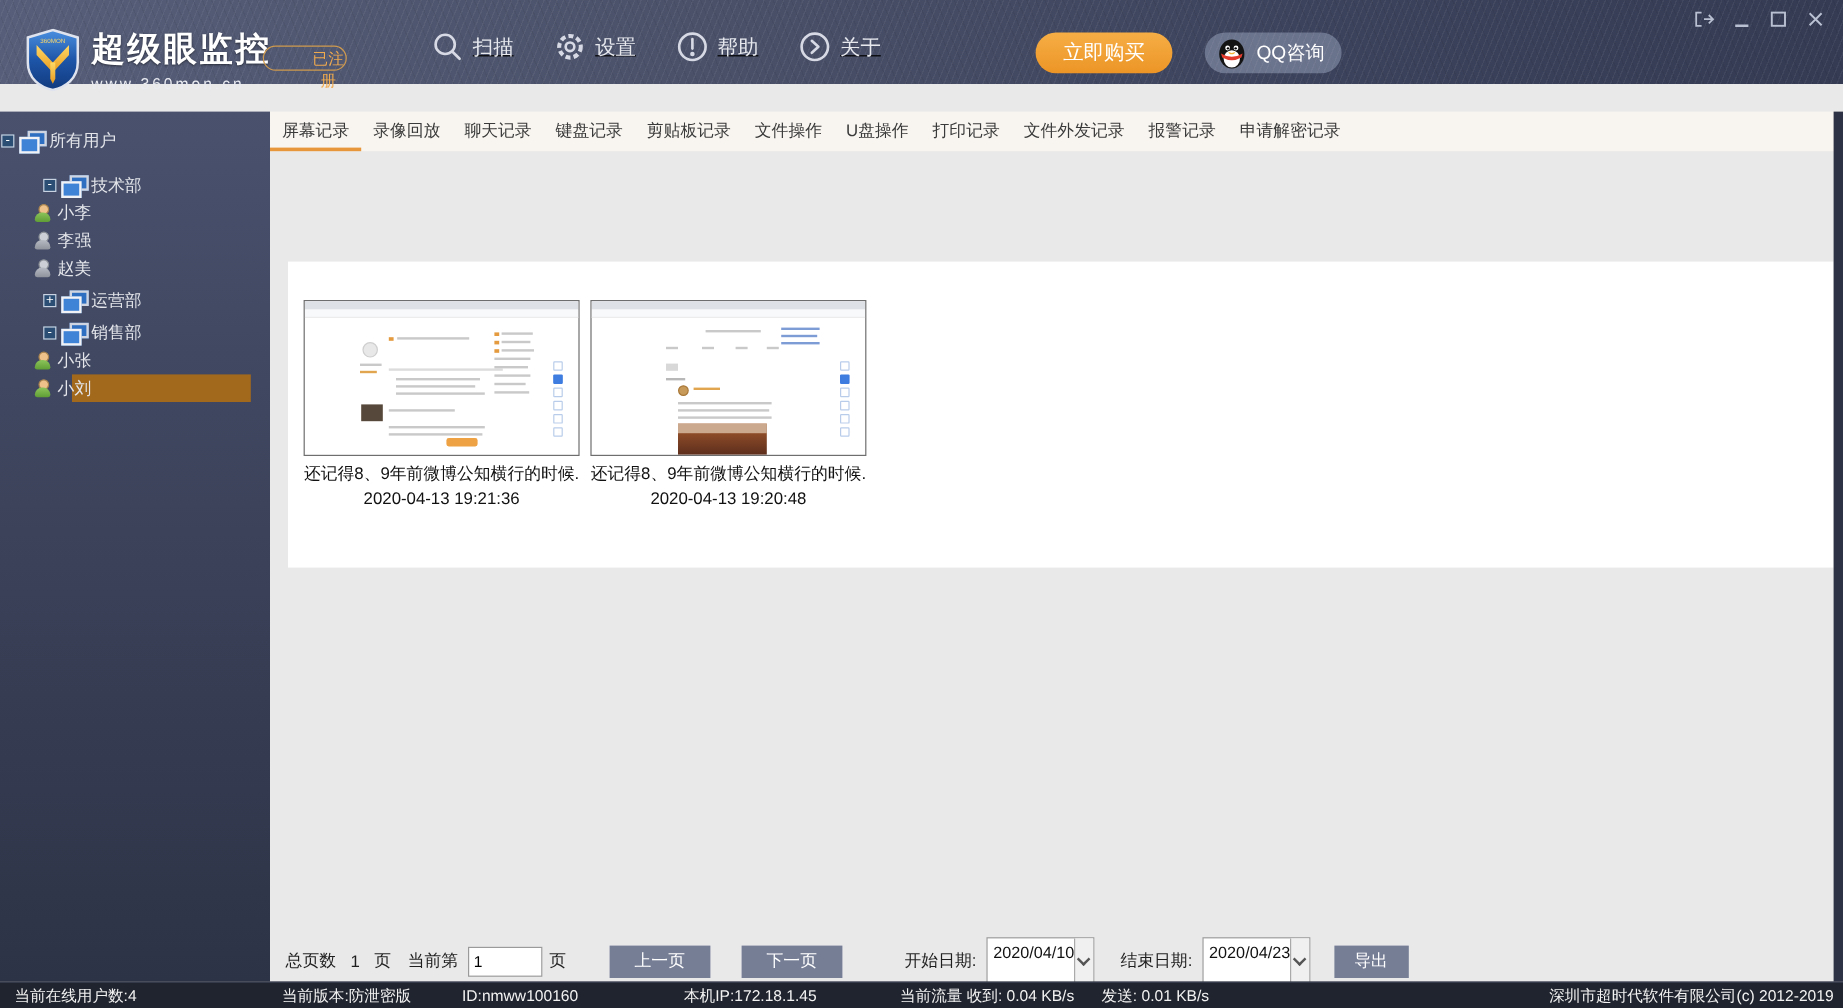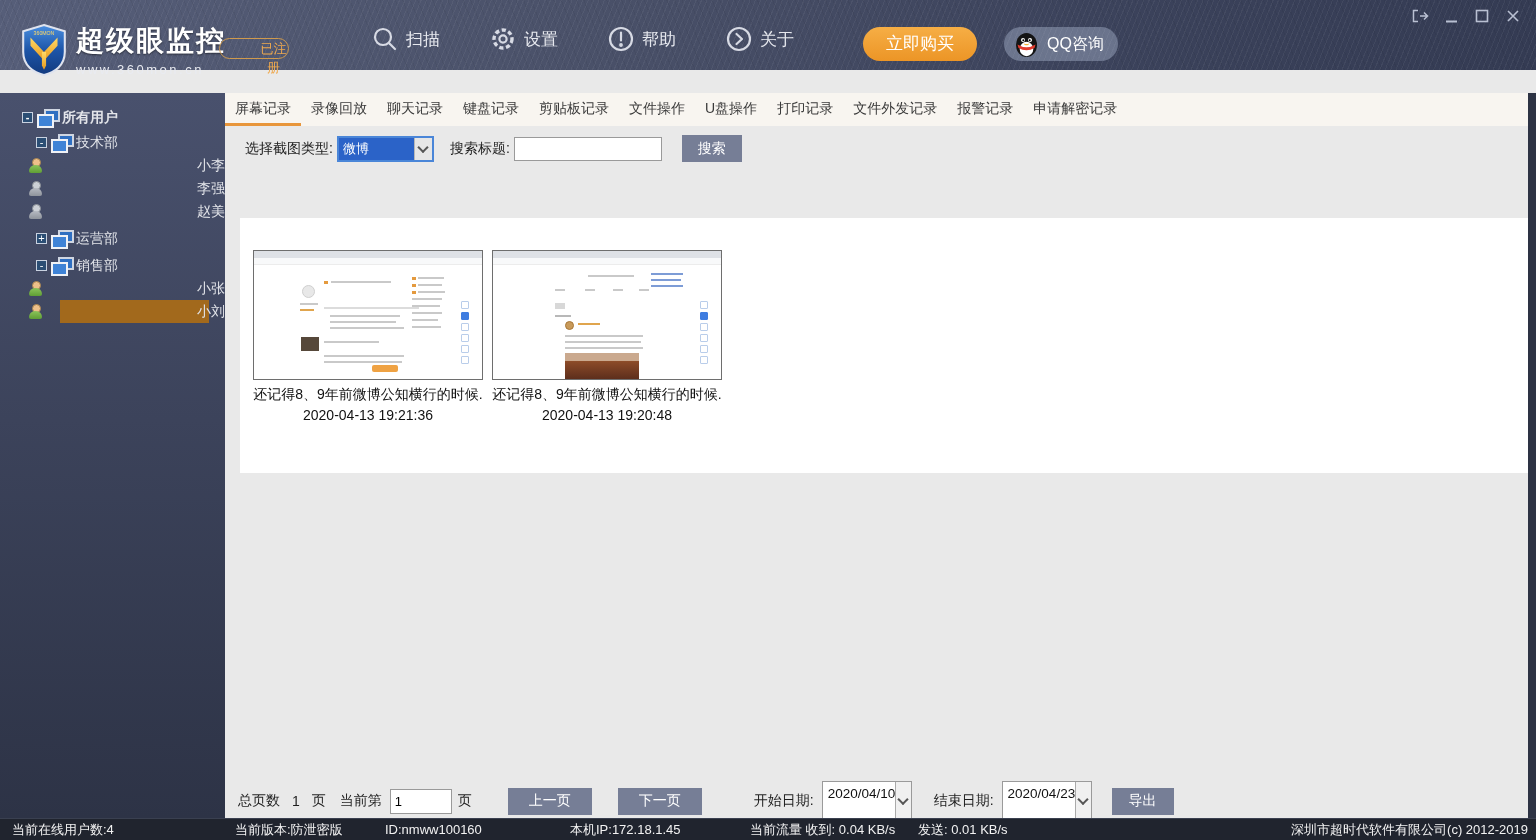--- a/index.html
+++ b/index.html
@@ -12,39 +12,39 @@
       repeating-linear-gradient(112deg, rgba(255,255,255,.05) 0 1px, rgba(255,255,255,0) 1px 5px),
       repeating-linear-gradient(68deg, rgba(0,0,0,.05) 0 1px, rgba(0,0,0,0) 1px 7px),
       linear-gradient(100deg,#565e79 0%,#4a5169 38%,#3c435c 70%,#343b53 100%); }
   .logo-wrap { position:absolute; left:20px; top:22px; display:flex; align-items:center; }
   .logo-shield { width:48px; height:52px; }
   .logo-txt { margin-left:8px; }
   .app-name { color:#fff; font-size:28px; font-weight:bold; letter-spacing:2px; text-shadow:0 1px 2px rgba(0,0,0,.5); }
   .app-url { color:#e9ebf1; font-size:13px; letter-spacing:2.5px; margin-top:2px; }
   .reg-badge { position:absolute; left:219px; top:38px; width:70px; height:21px; border:1px solid #cf9a4e;
     border-radius:11px; color:#efa94e; font-size:13px; text-align:center; line-height:19px;padding-left:39px; }
-  .hnav { position:absolute; left:372px; top:26px; display:flex; gap:50px; }
+  .hnav { position:absolute; left:360px; top:26px; display:flex; gap:34px;text-decoration:underline; }
   .hnav-item { display:flex; align-items:center; gap:8px; color:#e6e8ee; font-size:17px; cursor:default; }
   .hnav-item svg { display:block; }
   .buy-btn { position:absolute; left:863px; top:27px; width:114px; height:34px; border-radius:17px;
     background:linear-gradient(#f6ae45,#ec9526); color:#fff; font-size:17px; text-align:center; line-height:34px; }
   .qq-btn { position:absolute; left:1004px; top:27px; width:114px; height:34px; border-radius:17px;
     background:rgba(185,196,222,.38); color:#fff; font-size:16px; display:flex; align-items:center; gap:8px; padding-left:10px; }
   .winctl { position:absolute; right:14px; top:8px; display:flex; gap:13px; align-items:center; }
   .winctl span { display:inline-flex; width:18px; height:16px; align-items:center; justify-content:center; }
 
   
   .sidebar { position:absolute; left:0; top:93px; width:225px; height:725px;
     background:linear-gradient(180deg,#49516d 0%,#3c435b 45%,#2d3346 100%); padding-top:13px; }
   .trow { height:23px; display:flex; align-items:center; gap:4px; position:relative; color:#e3e5ea; font-size:14px; }
-  .trow.lvl0 { padding-left:22px;font-weight:bold; }
+  .trow.lvl0 { padding-left:1px; }
   .trow.lvl1 { padding-left:36px; }
-  .trow.lvl2 { padding-left:28px;justify-content:space-between; }
+  .trow.lvl2 { padding-left:28px; }
   .trow.gap  { margin-top:4px; }
-  .trow.gap2 { margin-top:2px; }
+  .trow.gap2 { margin-top:14px; }
   .trow.selected::before { content:''; position:absolute; left:60px; right:16px; top:0; bottom:0; background:#a2691c; }
   .trow > * { position:relative; z-index:1; }
   .exp { width:11px; height:11px; background:#2b4e74; border:1px solid #c9d2e0; color:#fff;
     font-size:11px; line-height:8px; text-align:center; flex:0 0 11px; }
   .exp.minus::before { content:'-'; } .exp.plus::before { content:'+'; }
   .grp { width:21px; height:17px; position:relative; flex:0 0 21px; }
   .grp::before { content:''; position:absolute; left:7px; top:0; width:12px; height:9px; background:#2f6fc1; border:2px solid #cfd6e2; }
   .grp::after  { content:''; position:absolute; left:0; top:5px; width:13px; height:10px; background:#3f83d6; border:2px solid #f0f2f6; }
   .usr { width:16px; height:16px; position:relative; flex:0 0 16px; }
   .usr::before { content:''; position:absolute; left:4px; top:0; width:7px; height:7px; border-radius:50%; background:#eec08a; border:1px solid #a8834e; }
@@ -271,30 +271,20 @@
     <div class="stab">键盘记录</div>
     <div class="stab">剪贴板记录</div>
     <div class="stab">文件操作</div>
     <div class="stab">U盘操作</div>
     <div class="stab">打印记录</div>
     <div class="stab">文件外发记录</div>
     <div class="stab">报警记录</div>
     <div class="stab">申请解密记录</div>
   </div>
 
-  <div class="filterbar">
-    <span>选择截图类型:</span>
-    <div class="sel">
-      <div class="sel-val">微博</div>
-      <div class="sel-arrow chev"></div>
-    </div>
-    <span class="lbl2">搜索标题:</span>
-    <input class="search-input" type="text" value="" style="">
-    <button class="btn search-btn">搜索</button>
-  </div>
 
   <div class="panel">
 
     <div class="card card1">
       <div class="thumb">
         <div class="tm-top"></div>
           <div class="tm-url"></div>
         <div class="av" style="left:48px;top:34px;width:13px;height:13px;"></div>
         <div class="gl" style="left:46px;top:52px;width:18px;"></div>
         <div class="gl" style="left:46px;top:58px;width:14px;background:#e0a54e;"></div>

